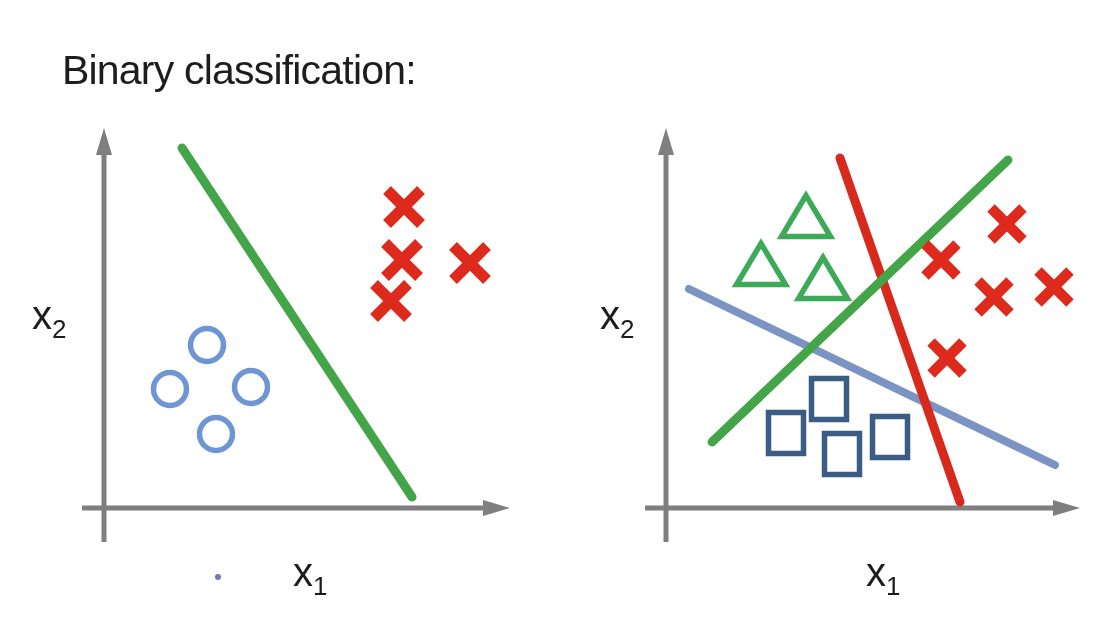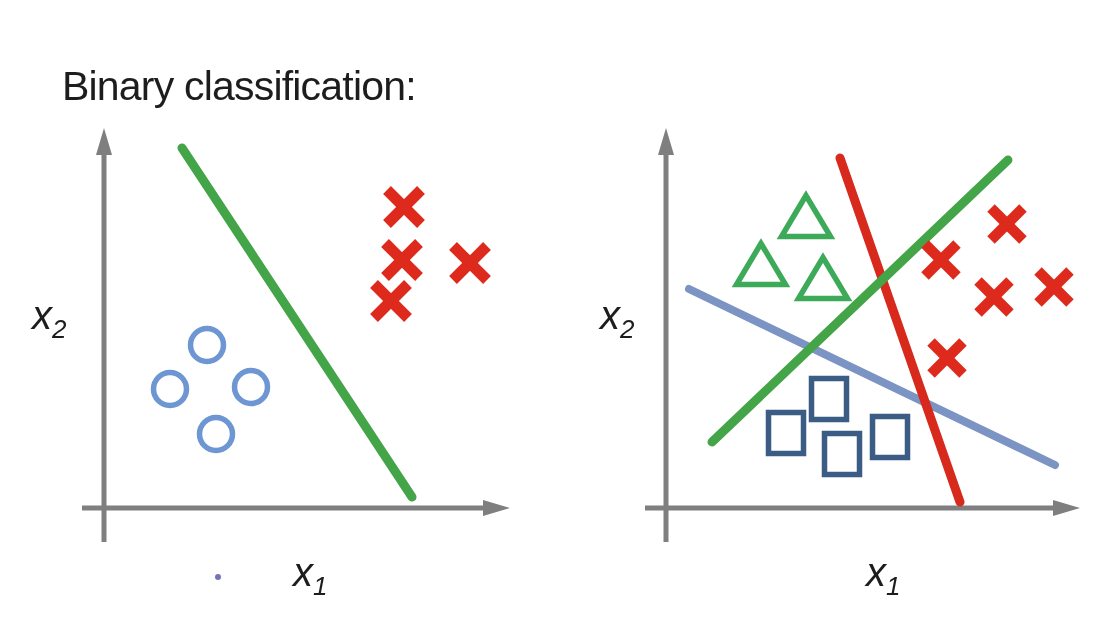--- a/index.html
+++ b/index.html
@@ -4,28 +4,28 @@
 <style>
   html,body{margin:0;padding:0}
   body{
     width:1114px;height:636px;position:relative;overflow:hidden;
     background:#ffffff;
     font-family:"Liberation Sans", sans-serif;
   }
   .stage{position:absolute;left:0;top:0;width:1114px;height:636px}
   #figure-svg{position:absolute;left:0;top:0}
   .panel-title{
-    position:absolute;top:62px;font-size:41px;line-height:1.2;
+    position:absolute;top:46px;font-size:41px;line-height:1.2;
     color:#1d1d1d;letter-spacing:-0.8px;white-space:nowrap;font-weight:500;
   }
   #title-binary{left:62px;}
   #title-multi{left:643px;font-size:40px;}
   .axis-label{
     position:absolute;font-size:40px;color:#1d1d1d;font-weight:500;
-    white-space:nowrap;line-height:1;font-style:italic;
+    white-space:nowrap;line-height:1;
   }
   .axis-label .sub{font-size:26px;vertical-align:-9px}
   #ylabel-binary{left:32px;top:295px}
   #xlabel-binary{left:293px;top:552px}
   #ylabel-multi{left:600px;top:295px}
   #xlabel-multi{left:866px;top:552px}
 </style>
 </head>
 <body>
 

